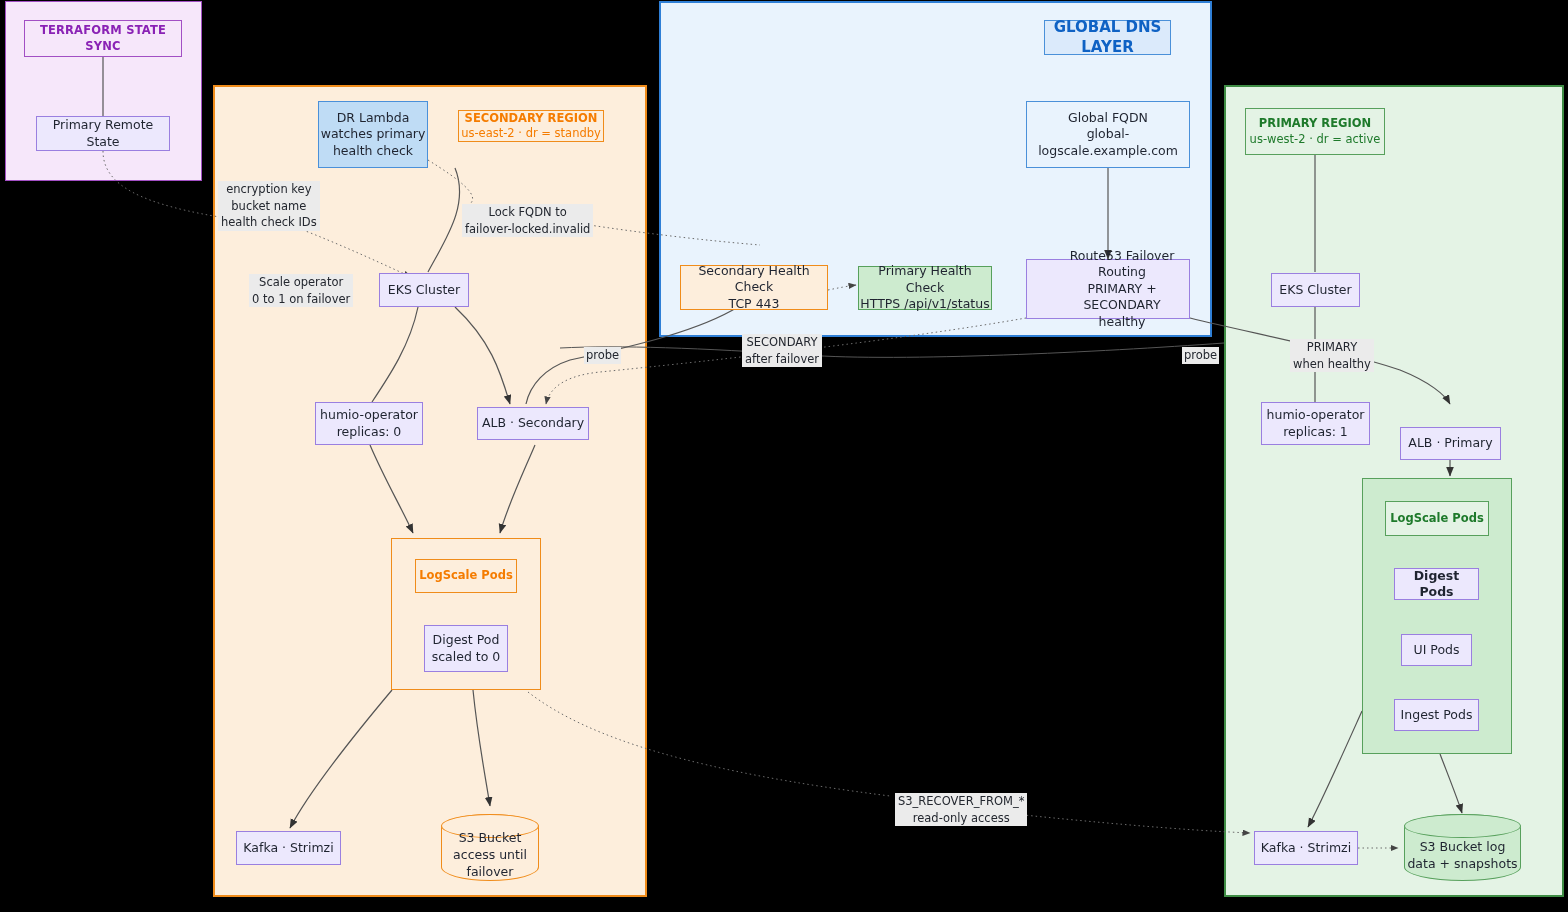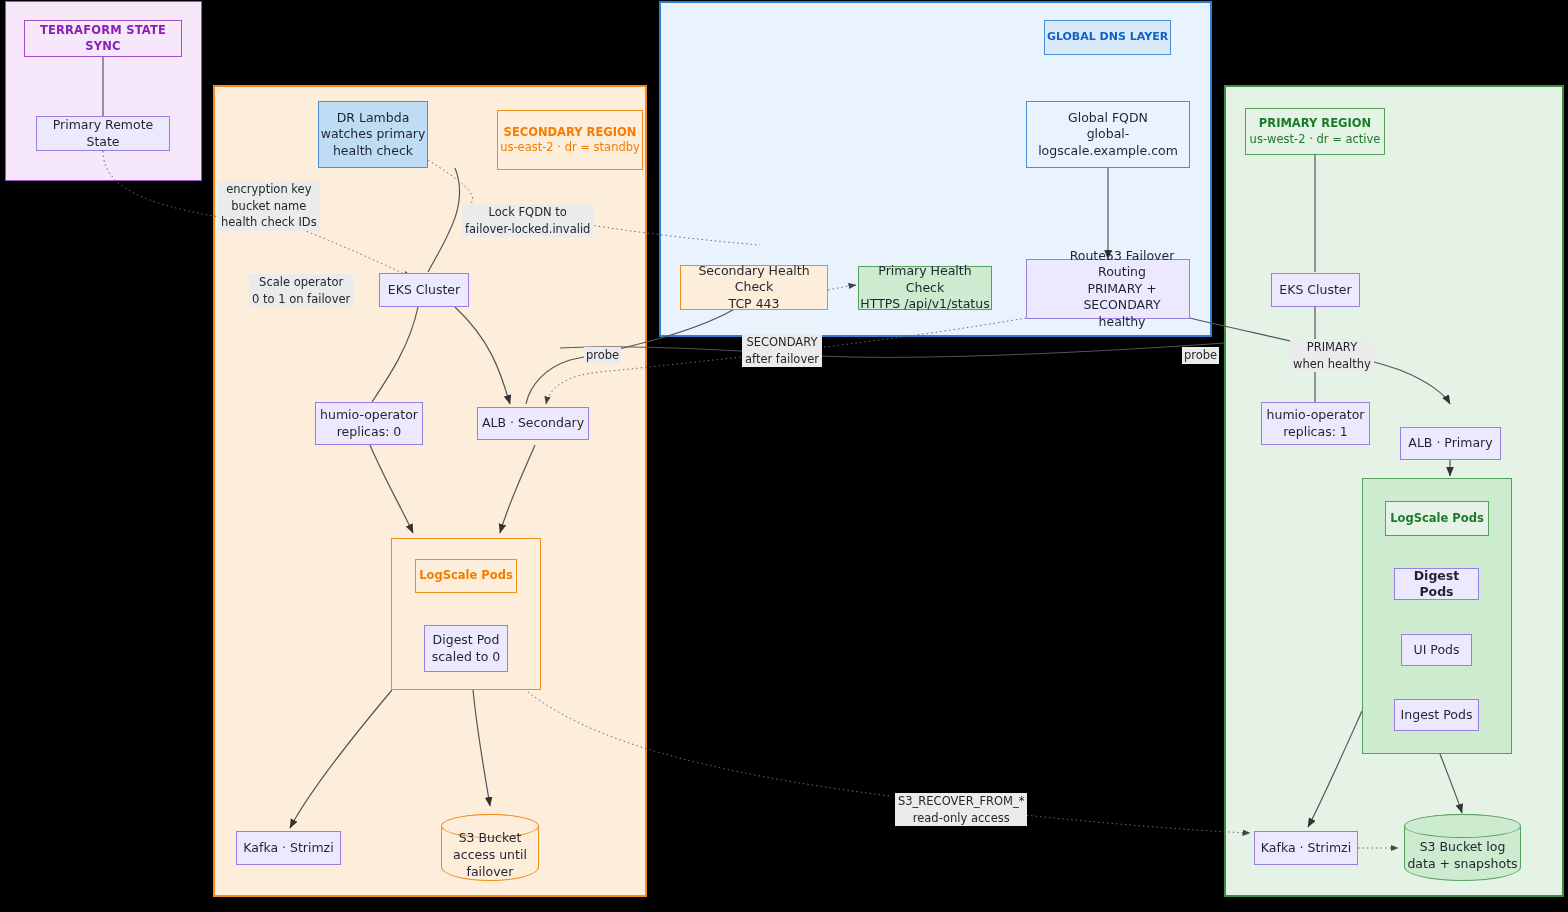--- a/index.html
+++ b/index.html
@@ -119,21 +119,21 @@
   <div class="node lav" style="left:36px;top:116px;width:134px;height:35px;">
     <span>Primary Remote State</span>
   </div>
 
   <div class="node blue" style="left:318px;top:101px;width:110px;height:67px;">
     <span>DR Lambda</span>
     <span>watches primary</span>
     <span>health check</span>
   </div>
 
-  <div class="node title-orn" style="left:458px;top:110px;width:146px;height:60px;font-size:11.5px;margin-left:39px;">
+  <div class="node title-orn" style="left:458px;top:110px;width:146px;height:32px;font-size:11.5px;">
     <span>SECONDARY REGION</span>
     <span style="font-weight:normal;">us-east-2 · dr = standby</span>
   </div>
 
   <div class="node lav" style="left:379px;top:273px;width:90px;height:34px;">
     <span>EKS Cluster</span>
   </div>
 
   <div class="node lav" style="left:315px;top:402px;width:108px;height:43px;">
     <span>humio-operator</span>
@@ -158,21 +158,21 @@
   </div>
 
   <div class="cyl cyl-orn" style="left:441px;top:814px;width:98px;height:67px;">
     <div class="cyl-cap"></div>
     <div class="cyl-txt">
       <span>S3 Bucket</span>
       <span>access until failover</span>
     </div>
   </div>
 
-  <div class="node title-blu" style="left:1044px;top:20px;width:127px;height:35px;font-size:11px;">
+  <div class="node title-blu" style="left:1044px;top:20px;width:127px;height:35px;font-size:15px;">
     <span>GLOBAL DNS LAYER</span>
   </div>
 
   <div class="node bluebox" style="left:1026px;top:101px;width:164px;height:67px;">
     <span>Global FQDN</span>
     <span>global-</span>
     <span>logscale.example.com</span>
   </div>
 
   <div class="node ornbox" style="left:680px;top:265px;width:148px;height:45px;">

